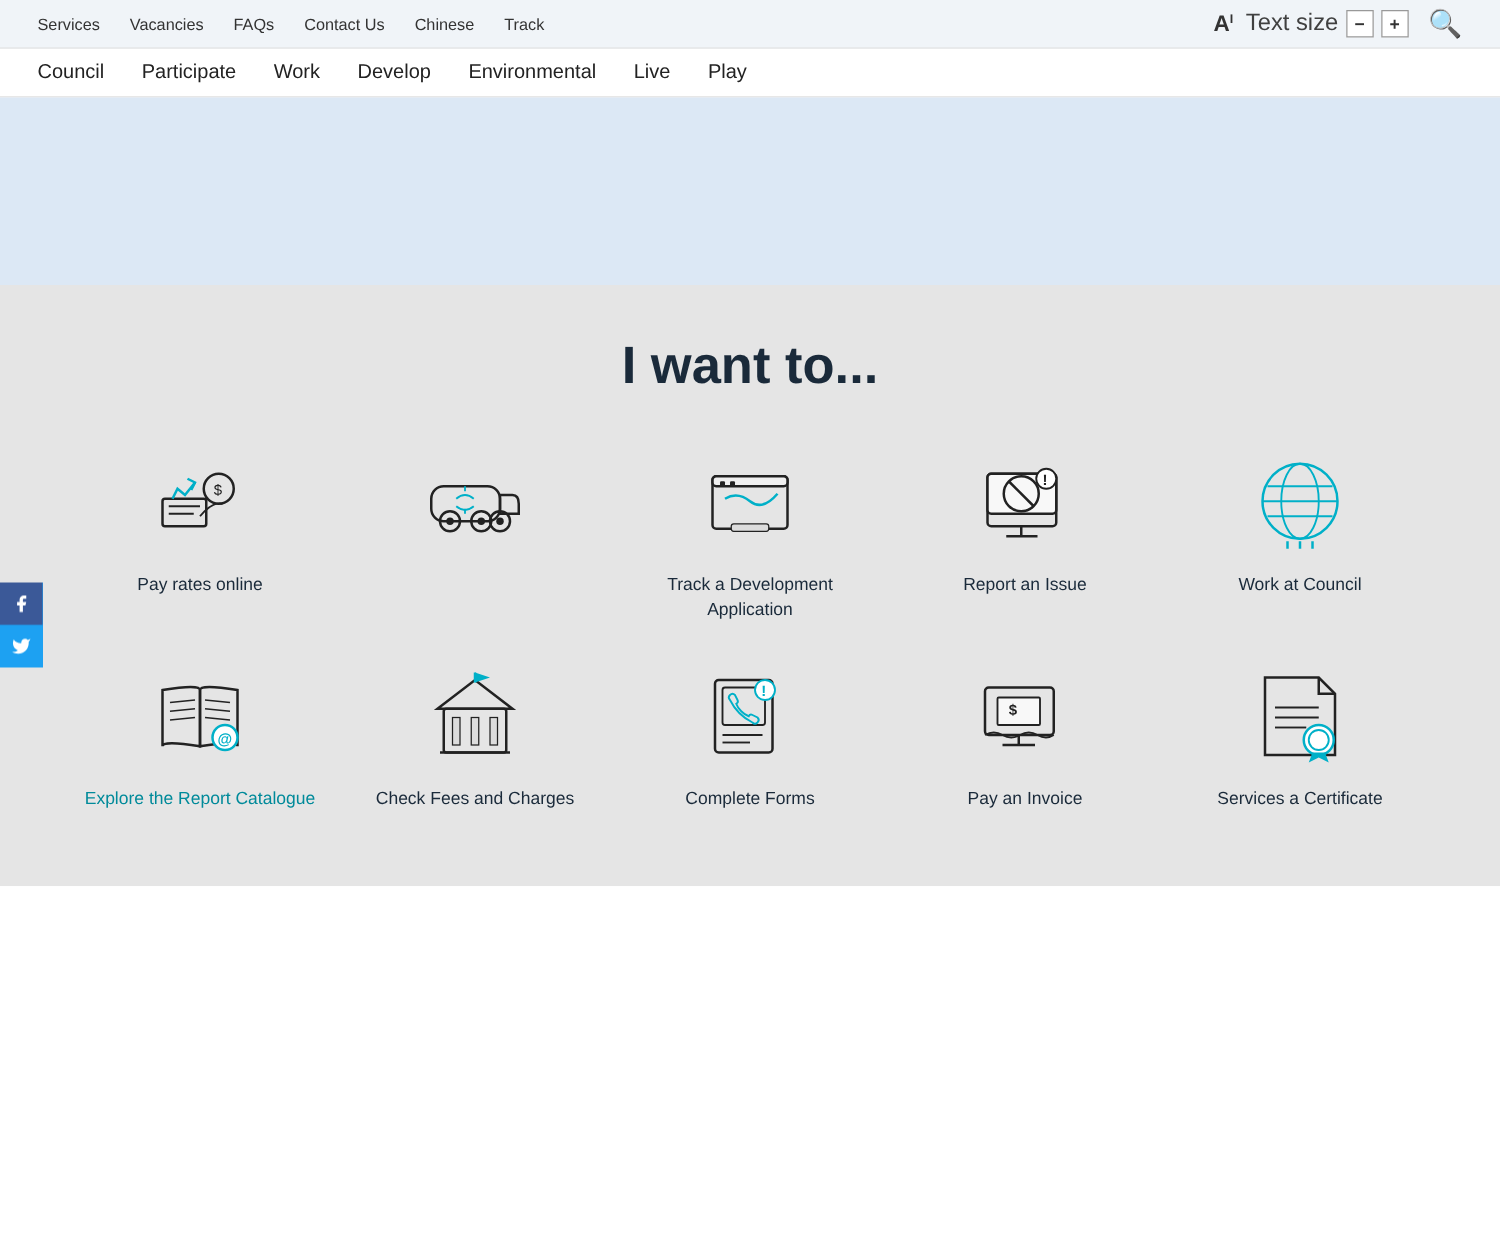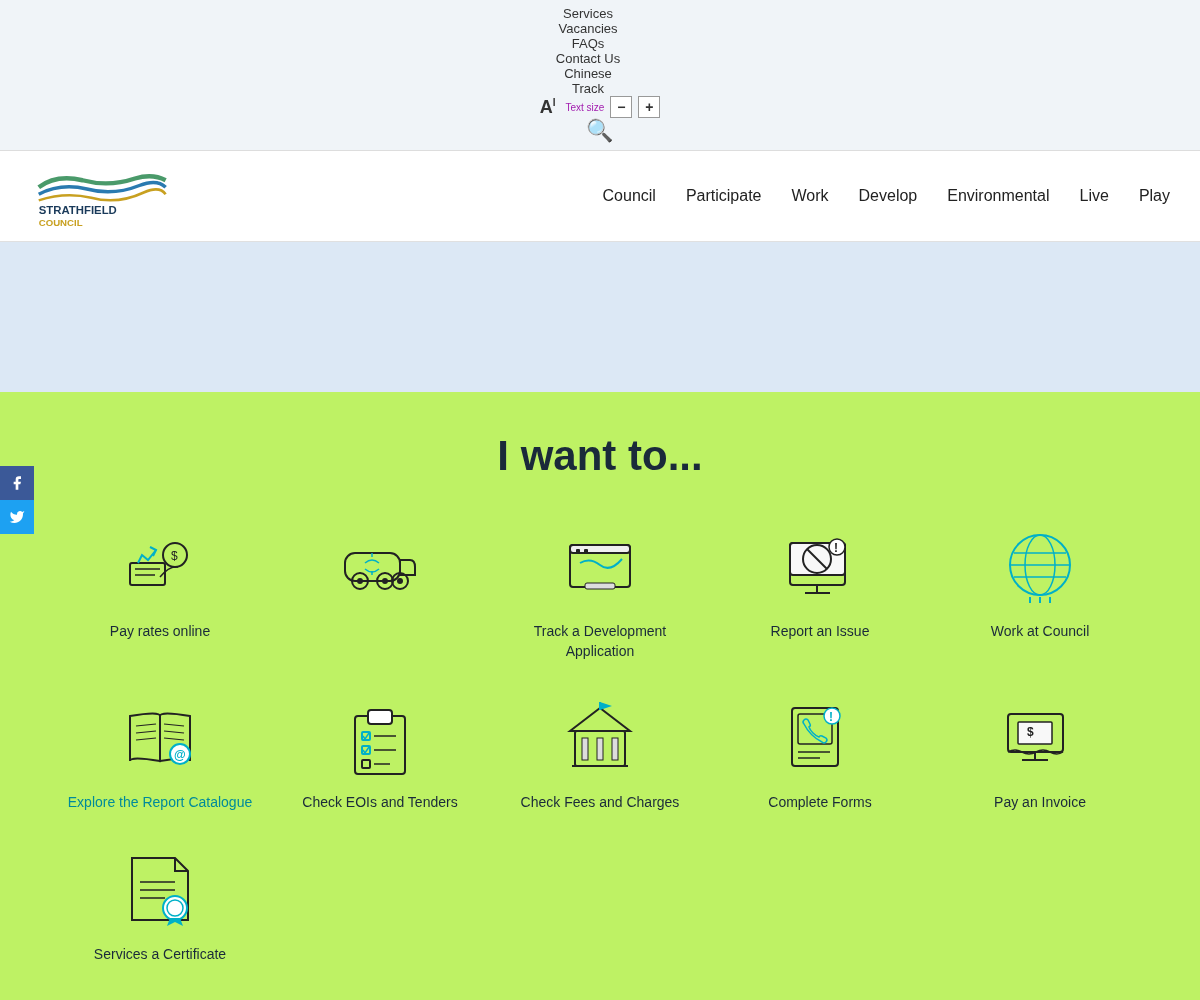--- a/index.html
+++ b/index.html
@@ -7,34 +7,34 @@
 
     
     .utility-bar {
       background: #f0f4f8;
       display: flex;
       align-items: center;
       padding: 6px 30px;
       font-size: 13px;
       color: #333;
       border-bottom: 1px solid #ddd;
-      flex-direction: column;
     }
     .utility-bar a {
       text-decoration: none;
       color: #333;
       margin-right: 24px;
     }
     .utility-spacer { flex: 1; }
     .text-size-controls {
       display: flex;
       align-items: center;
       gap: 6px;
-    }
-    .text-size-label { font-size: 10px; color: #a21caf; }
+      margin-right: 16px;
+    }
+    .text-size-label { font-size: 19px; color: #404040; }
     .text-size-btn {
       width: 22px; height: 22px;
       border: 1px solid #999;
       background: #fff;
       cursor: pointer;
       display: flex; align-items: center; justify-content: center;
       font-size: 14px; font-weight: bold; color: #333;
     }
     .text-icon { font-size: 18px; font-weight: bold; color: #333; margin-right: 4px; }
     .search-icon-btn {
@@ -65,21 +65,21 @@
     .hero-area {
       background: #dce8f5;
       height: 150px;
       display: flex;
       align-items: center;
       justify-content: center;
     }
 
     
     .i-want-section {
-      background: #bef264;
+      background: #e5e5e5;
       padding: 40px 60px 60px;
     }
     .i-want-title {
       text-align: center;
       font-size: 42px;
       font-weight: bold;
       color: #1a2a3a;
       margin-bottom: 40px;
     }
     .tiles-grid {
@@ -161,31 +161,20 @@
   <div class="text-size-controls">
     <span class="text-icon">A<sup style="font-size:10px;">I</sup></span>
     <span class="text-size-label">Text size</span>
     <button class="text-size-btn">−</button>
     <button class="text-size-btn">+</button>
   </div>
   <button class="search-icon-btn">🔍</button>
 </div>
 
 <div class="main-nav">
-  <div class="logo-area">
-    <svg class="logo-svg" viewBox="0 0 160 80">
-
-      <path d="M10 30 Q30 15, 60 22 Q90 30, 120 20 Q140 14, 155 22" stroke="#4a9a6a" stroke-width="5" fill="none"></path>
-      <path d="M10 38 Q35 25, 65 32 Q95 40, 125 28 Q145 20, 155 30" stroke="#2a7ab0" stroke-width="4" fill="none"></path>
-      <path d="M10 45 Q40 35, 70 42 Q100 50, 130 36 Q148 28, 155 38" stroke="#c8a020" stroke-width="3" fill="none"></path>
-
-      <text x="10" y="60" font-size="13" font-weight="bold" fill="#1a3a5a" font-family="Arial">STRATHFIELD</text>
-      <text x="10" y="74" font-size="11" fill="#c8a020" font-family="Arial" font-weight="bold">COUNCIL</text>
-    </svg>
-  </div>
   <nav class="nav-links">
     <a href="#">Council</a>
     <a href="#">Participate</a>
     <a href="#">Work</a>
     <a href="#">Develop</a>
     <a href="#">Environmental</a>
     <a href="#">Live</a>
     <a href="#">Play</a>
   </nav>
 </div>
@@ -300,39 +289,20 @@
           <line x1="44" y1="35" x2="64" y2="37" stroke="#222" stroke-width="1.2"></line>
           <line x1="44" y1="42" x2="64" y2="44" stroke="#222" stroke-width="1.2"></line>
 
           <circle cx="60" cy="58" r="10" fill="#fff" stroke="#00b0c8" stroke-width="2"></circle>
           <text x="54" y="63" font-size="12" fill="#00b0c8" font-family="Arial" font-weight="bold">@</text>
         </svg>
       </div>
       <span class="tile-label cyan">Explore the Report Catalogue</span>
     </a>
 
-    <a class="tile" href="#">
-      <div class="tile-icon">
-        <svg viewBox="0 0 80 80" fill="none" xmlns="http://www.w3.org/2000/svg">
-
-          <rect x="15" y="20" width="50" height="58" rx="3" stroke="#222" stroke-width="2"></rect>
-          <rect x="28" y="14" width="24" height="14" rx="3" stroke="#222" stroke-width="2" fill="#fff"></rect>
-
-          <rect x="22" y="36" width="8" height="8" rx="1" stroke="#00b0c8" stroke-width="2"></rect>
-          <polyline points="23,40 25,43 29,37" stroke="#00b0c8" stroke-width="1.5" fill="none"></polyline>
-          <line x1="34" y1="40" x2="56" y2="40" stroke="#222" stroke-width="1.5"></line>
-          <rect x="22" y="50" width="8" height="8" rx="1" stroke="#00b0c8" stroke-width="2"></rect>
-          <polyline points="23,54 25,57 29,51" stroke="#00b0c8" stroke-width="1.5" fill="none"></polyline>
-          <line x1="34" y1="54" x2="56" y2="54" stroke="#222" stroke-width="1.5"></line>
-          <rect x="22" y="64" width="8" height="8" rx="1" stroke="#222" stroke-width="2"></rect>
-          <line x1="34" y1="68" x2="50" y2="68" stroke="#222" stroke-width="1.5"></line>
-        </svg>
-      </div>
-      <span class="tile-label">Check EOIs and Tenders</span>
-    </a>
 
     <a class="tile" href="#">
       <div class="tile-icon">
         <svg viewBox="0 0 80 80" fill="none" xmlns="http://www.w3.org/2000/svg">
 
           <rect x="15" y="35" width="50" height="35" rx="2" stroke="#222" stroke-width="2"></rect>
           <polygon points="10,35 40,12 70,35" stroke="#222" stroke-width="2" fill="none"></polygon>
 
           <rect x="22" y="42" width="6" height="22" fill="#ddd" stroke="#222" stroke-width="1"></rect>
           <rect x="37" y="42" width="6" height="22" fill="#ddd" stroke="#222" stroke-width="1"></rect>

